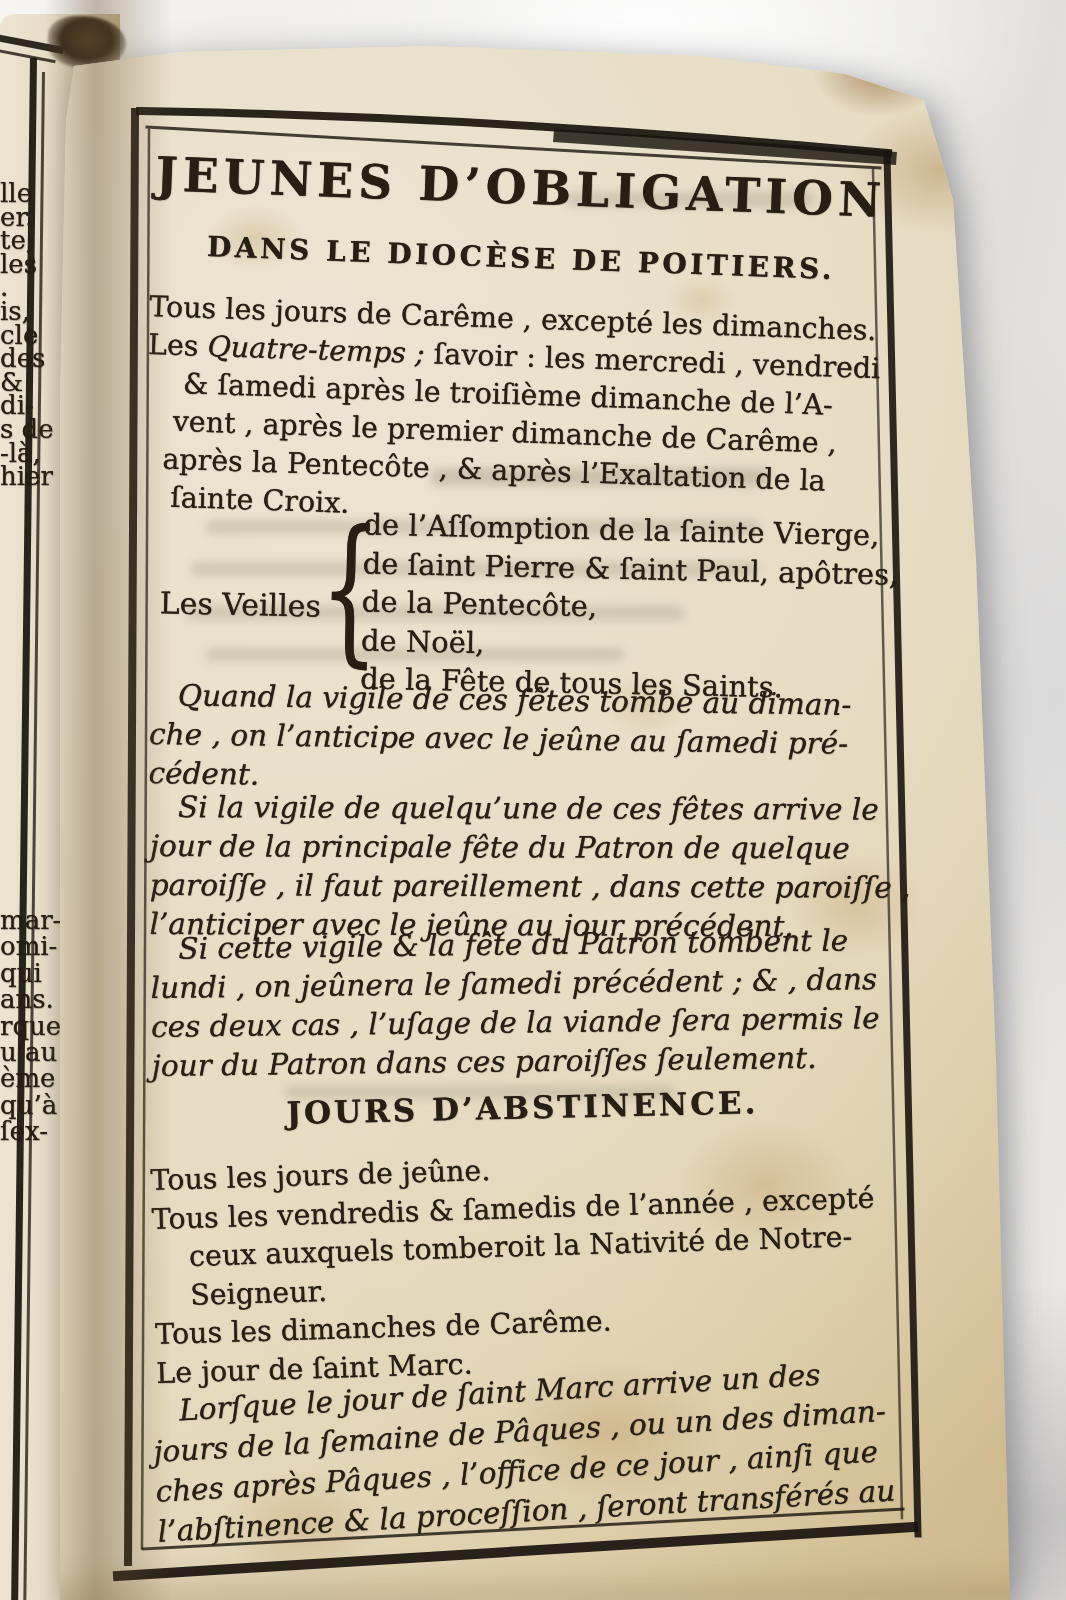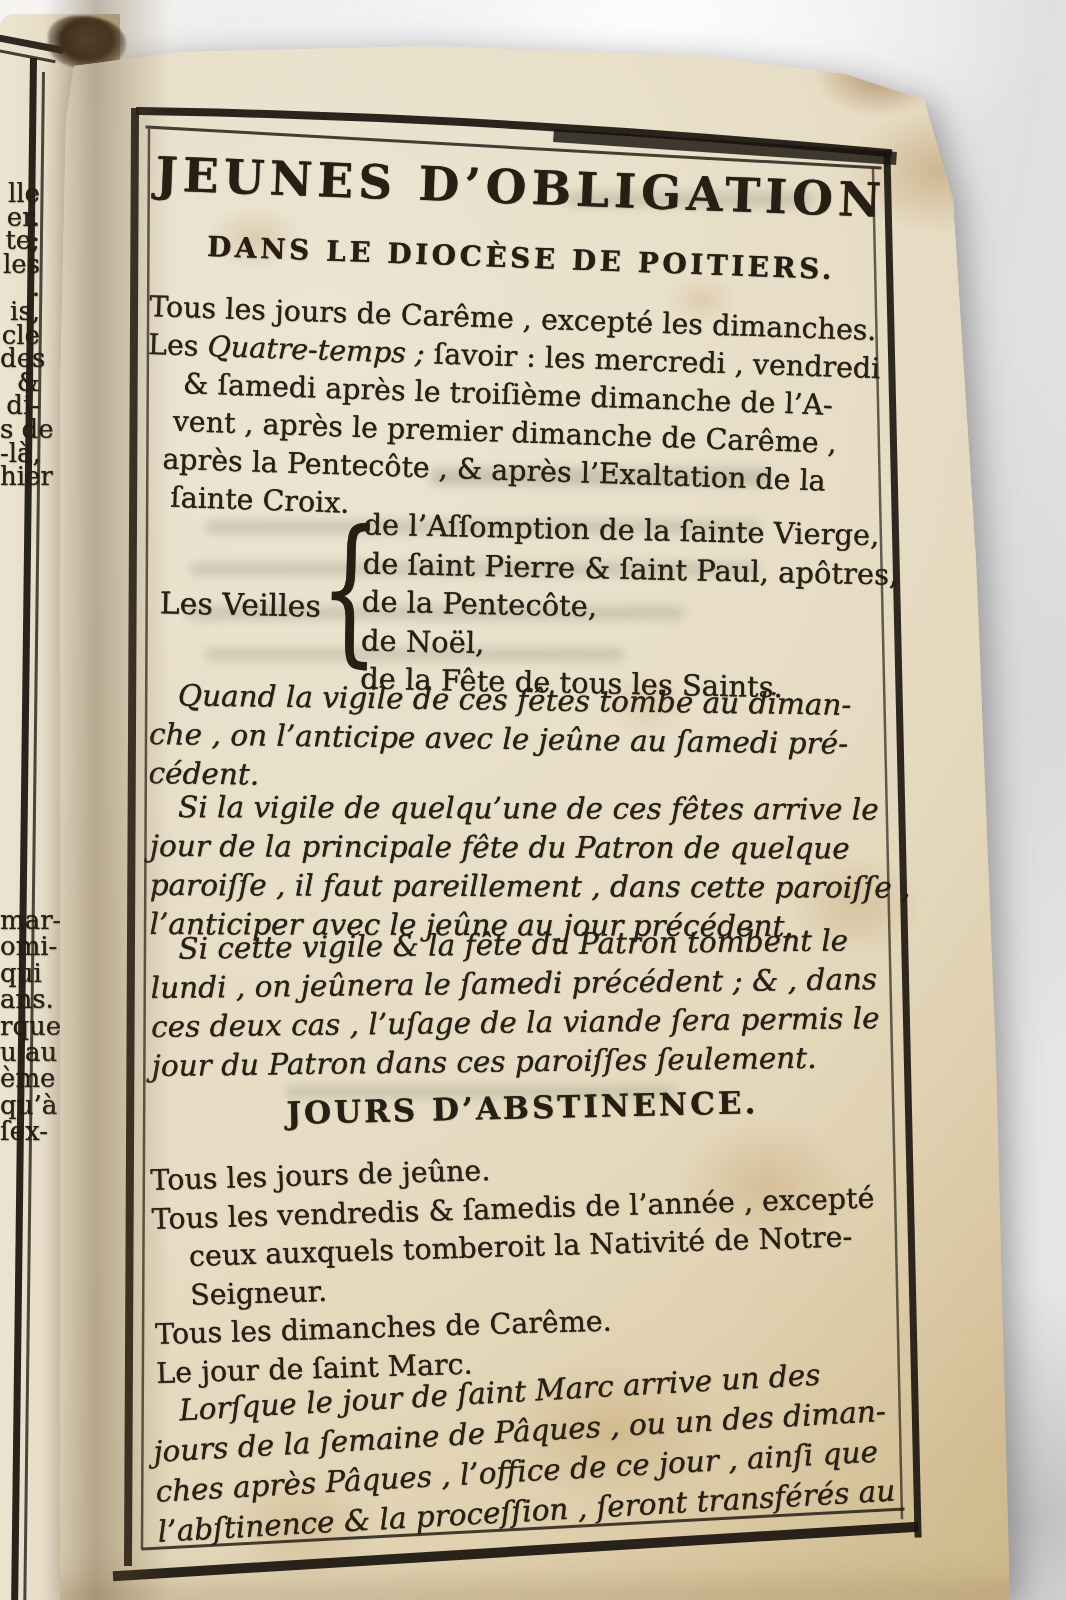--- a/index.html
+++ b/index.html
@@ -19,21 +19,21 @@
   
   .left-page{position:absolute;left:0;top:14px;width:120px;height:1586px;
     background:linear-gradient(90deg,#ece4d1 0%,#e6dcc6 45%,#dccfb2 75%,#c9b astonish 100%);
     background:linear-gradient(90deg,#ece4d1 0%,#e6dcc6 45%,#dccfb2 75%,#c4b28d 100%);
     border-top-left-radius:14px;
   }
   .lp-top-rule{position:absolute;left:-10px;top:26px;width:74px;height:7px;background:#1b150e;transform:rotate(11deg);opacity:.9;}
   .lp-top-rule2{position:absolute;left:-10px;top:40px;width:66px;height:3px;background:#1b150e;transform:rotate(11deg);opacity:.8;}
   .lp-rule-outer{position:absolute;left:30px;top:44px;width:7px;height:1542px;background:#17120c;transform:rotate(0.7deg);transform-origin:top left;opacity:.92;}
   .lp-rule-inner{position:absolute;left:42px;top:58px;width:2.5px;height:1528px;background:#17120c;transform:rotate(0.7deg);transform-origin:top left;opacity:.75;}
-  .lp-frags{position:absolute;left:0;width:40px;text-align:right;color:#2a2217;font-size:26px;
+  .lp-frags{position:absolute;left:0;width:40px;color:#2a2217;font-size:26px;
     text-shadow:0 0 1px rgba(35,26,14,.6);}
   .lp-frags.top{top:168px;line-height:23.6px;}
   .lp-frags.bottom{top:893px;line-height:26.4px;}
   .lp-frags .line{white-space:pre;}
 
   
   .spine-dark{position:absolute;left:48px;top:16px;width:78px;height:52px;
     background:radial-gradient(60% 70% at 50% 45%,#52402b 0%,#3a2c1c 55%,rgba(58,44,28,0) 100%);
     border-radius:40% 60% 50% 50%;filter:blur(1px);}
   .gutter-shadow{position:absolute;left:44px;top:0;width:128px;height:1600px;pointer-events:none;z-index:5;

